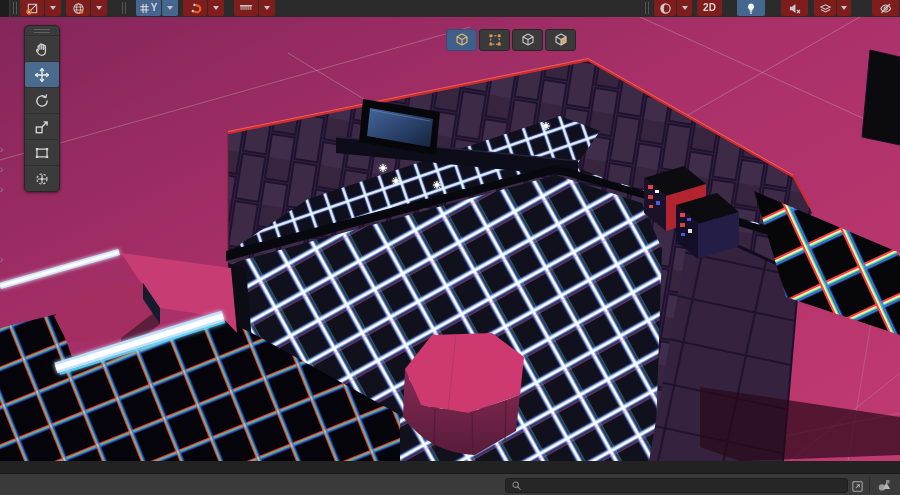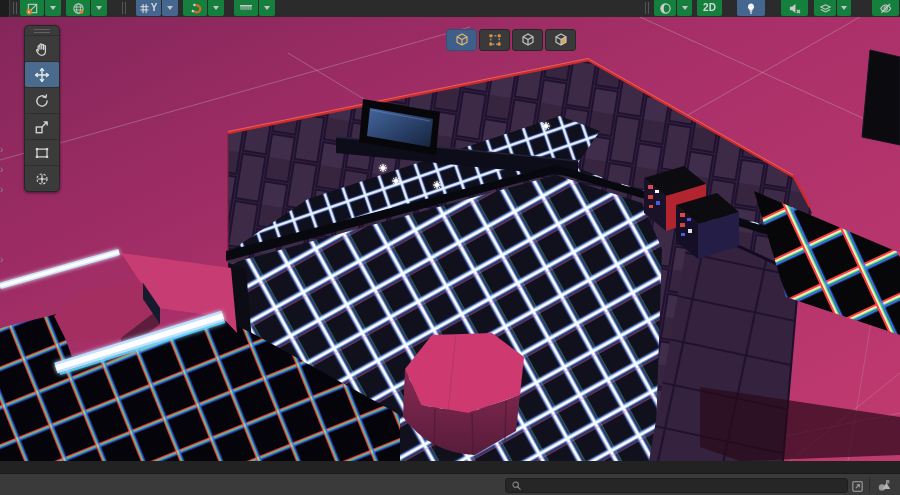--- a/index.html
+++ b/index.html
@@ -1,20 +1,20 @@
 <!DOCTYPE html>
 <html><head>
 <meta charset="utf-8">
 <style>
   html,body{margin:0;padding:0;background:#191919;}
   #app{position:relative;width:900px;height:495px;overflow:hidden;background:#2b2b2b;
        font-family:"Liberation Sans",sans-serif;-webkit-font-smoothing:antialiased;}
   
   #topbar{position:absolute;left:0;top:0;width:900px;height:17px;background:#2b2b2b;z-index:30;}
-  .tbtn{position:absolute;top:0;height:16px;background:#15803d;border-radius:0 0 2px 2px;
+  .tbtn{position:absolute;top:0;height:16px;background:#7f1d1d;border-radius:0 0 2px 2px;
         display:flex;align-items:center;justify-content:center;box-sizing:border-box;}
   .tbtn.blue{background:#45678f;}
   .caret{width:0;height:0;border-left:3.5px solid transparent;border-right:3.5px solid transparent;
          border-top:4.5px solid #c6c6c6;}
   .sep{position:absolute;top:2px;width:1px;height:12px;background:#555;}
   .sep:after{content:"";position:absolute;left:3px;top:0;width:1px;height:12px;background:#555;}
   .tb-label{color:#d6d6d6;font-size:10px;font-weight:bold;line-height:1;}
   #corner-stub{position:absolute;left:0;top:0;width:9px;height:17px;background:#1d1d1d;border-right:1px solid #3a3a3a;}
   
   #viewport{position:absolute;left:0;top:17px;width:900px;height:444px;overflow:hidden;background:#a2305f;}

